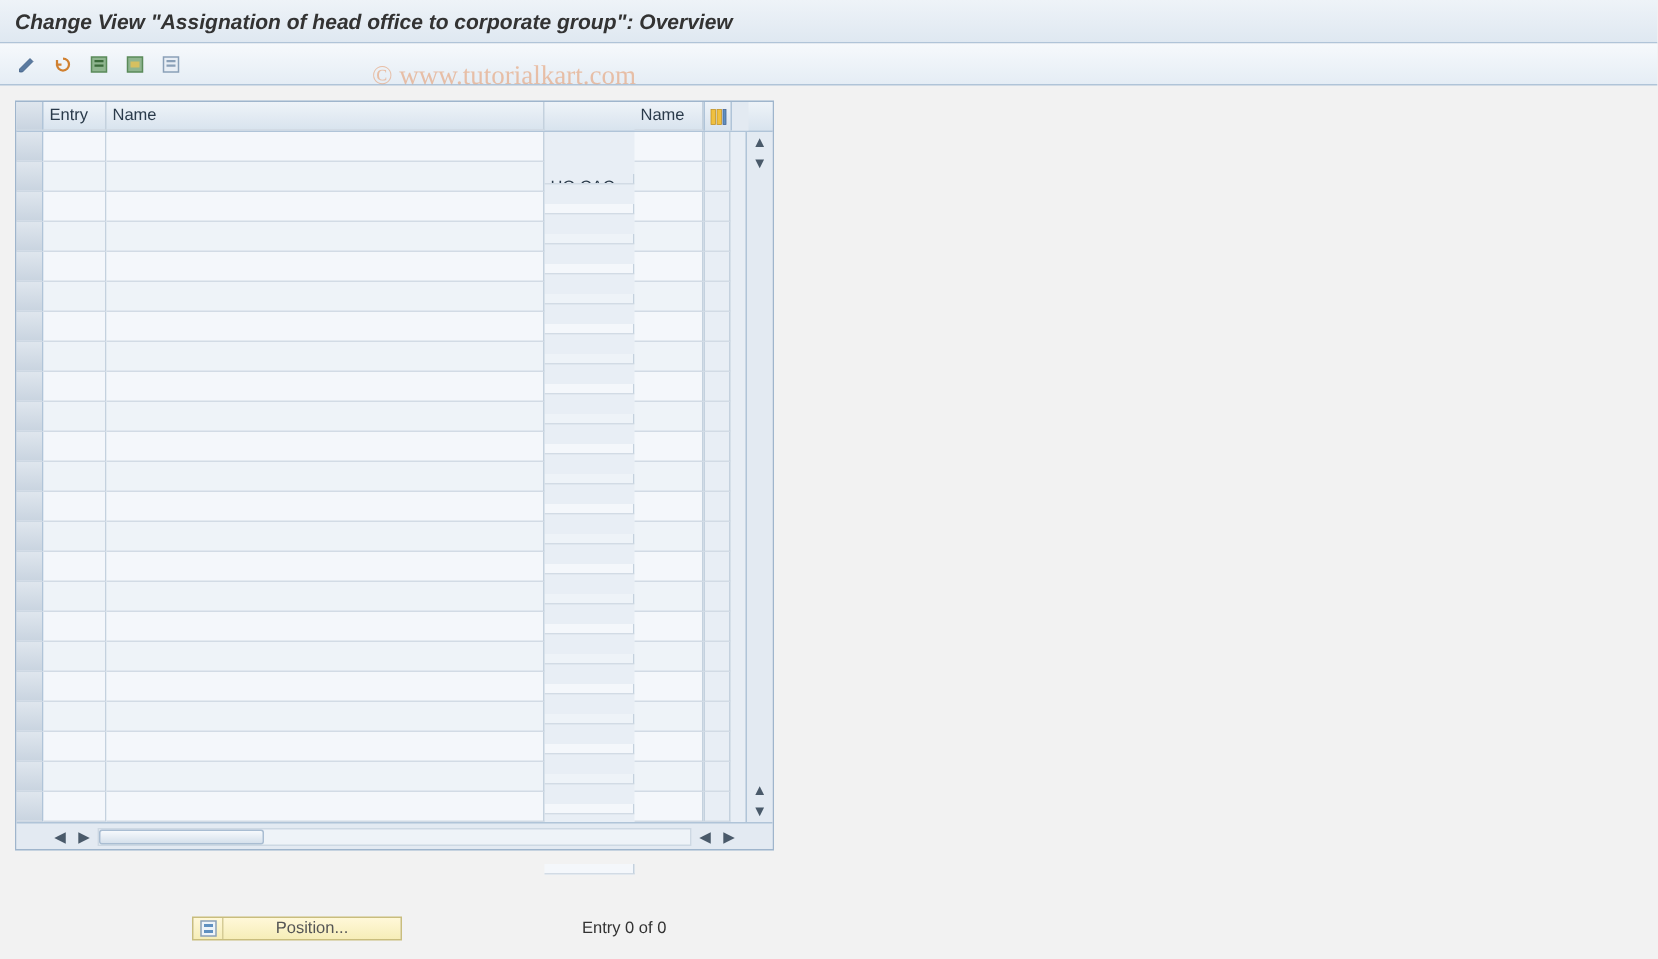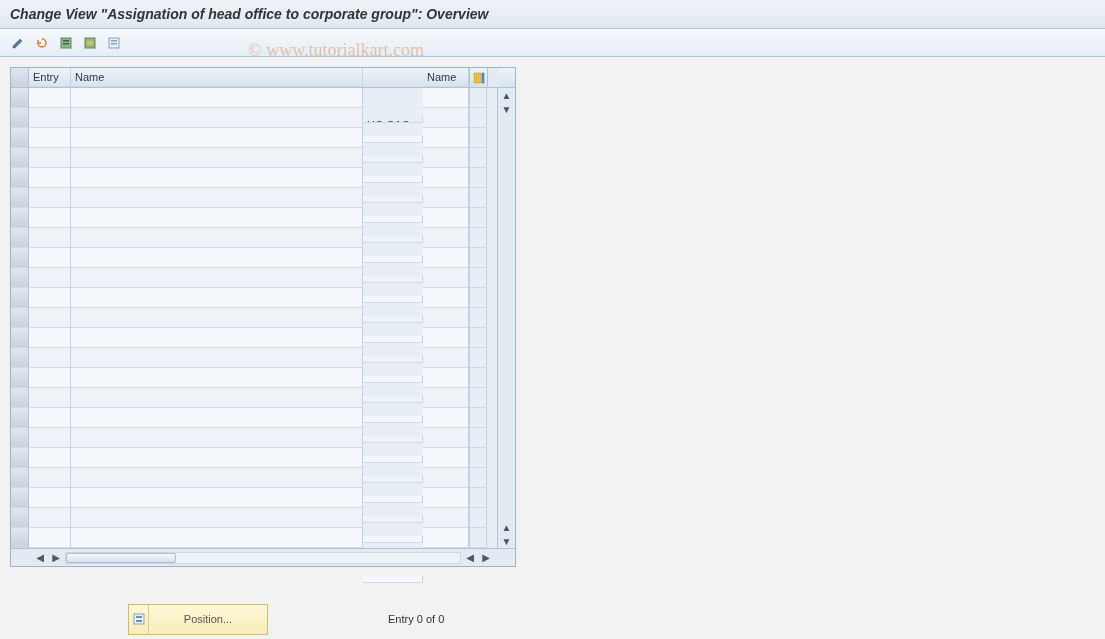--- a/index.html
+++ b/index.html
@@ -130,21 +130,21 @@
     display:flex;
     align-items:center;
     padding-left: 128px;
     gap: 120px;
     background: #f2f2f2;
   }
   .position-btn {
     display:flex;align-items:center;
     background: linear-gradient(#fff8d8,#f6edb8);
     border:1px solid #c9bd7d;
-    height:31px;
+    height:16px;
     width:140px;
     cursor:pointer;
     font-size:11px;
     color:#555;
   }
   .position-btn .icon-slot{
     width:20px;height:100%;display:flex;align-items:center;justify-content:center;
     border-right:1px solid #d6cc96;
   }
   .position-btn .lbl { flex:1;text-align:center; }

